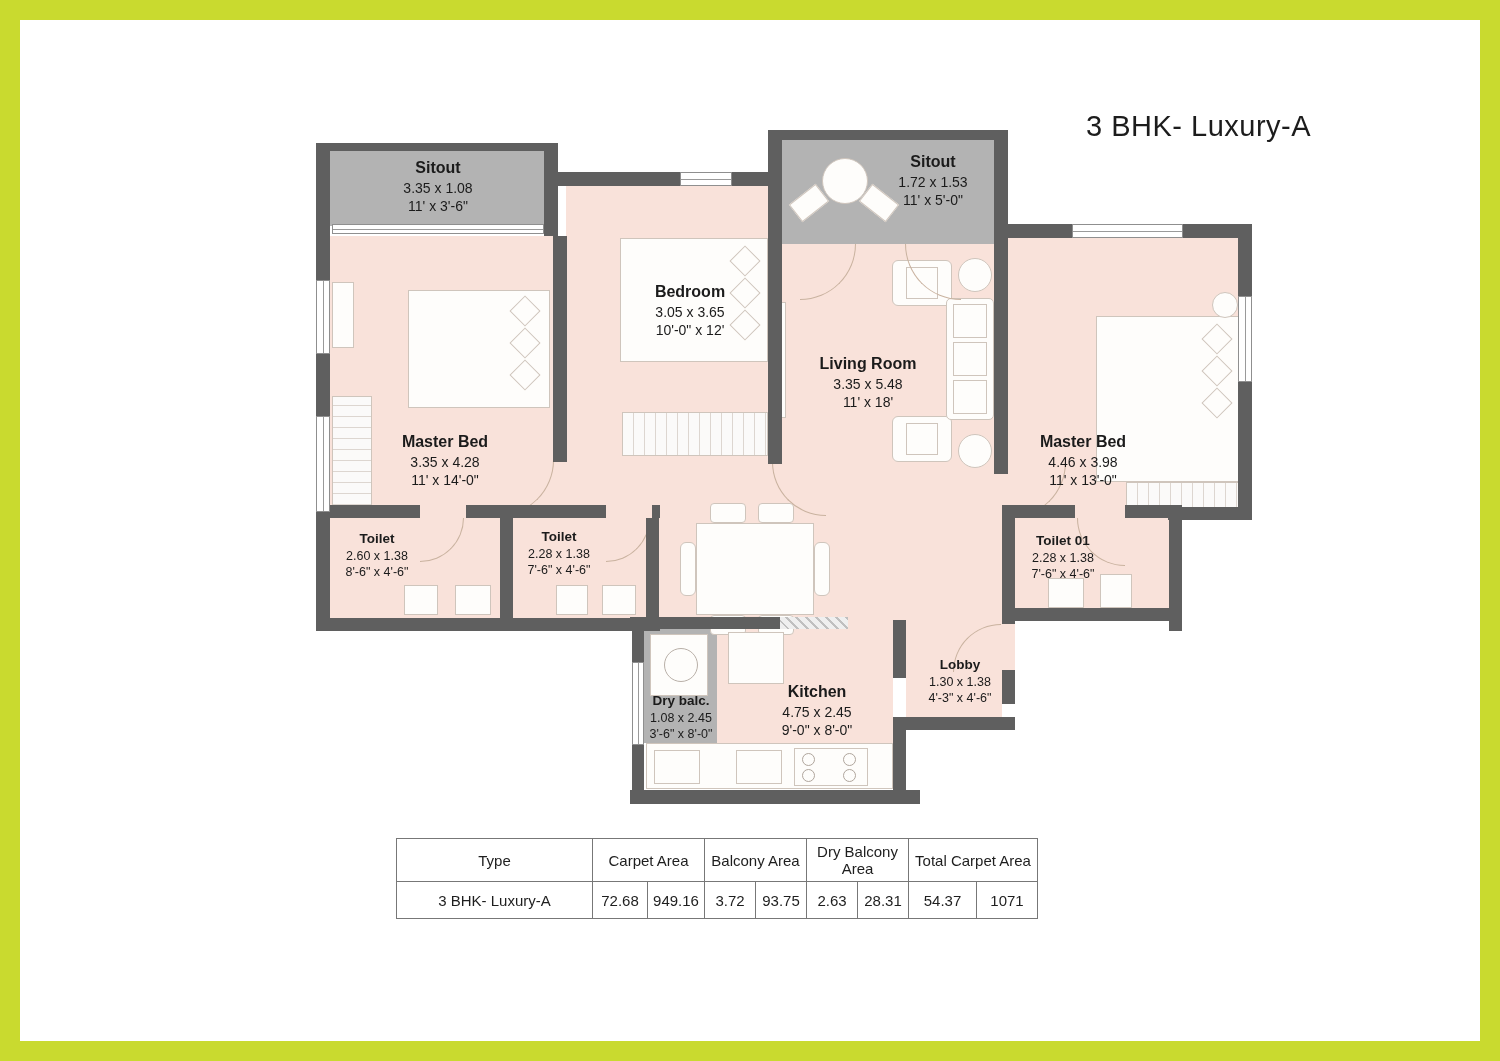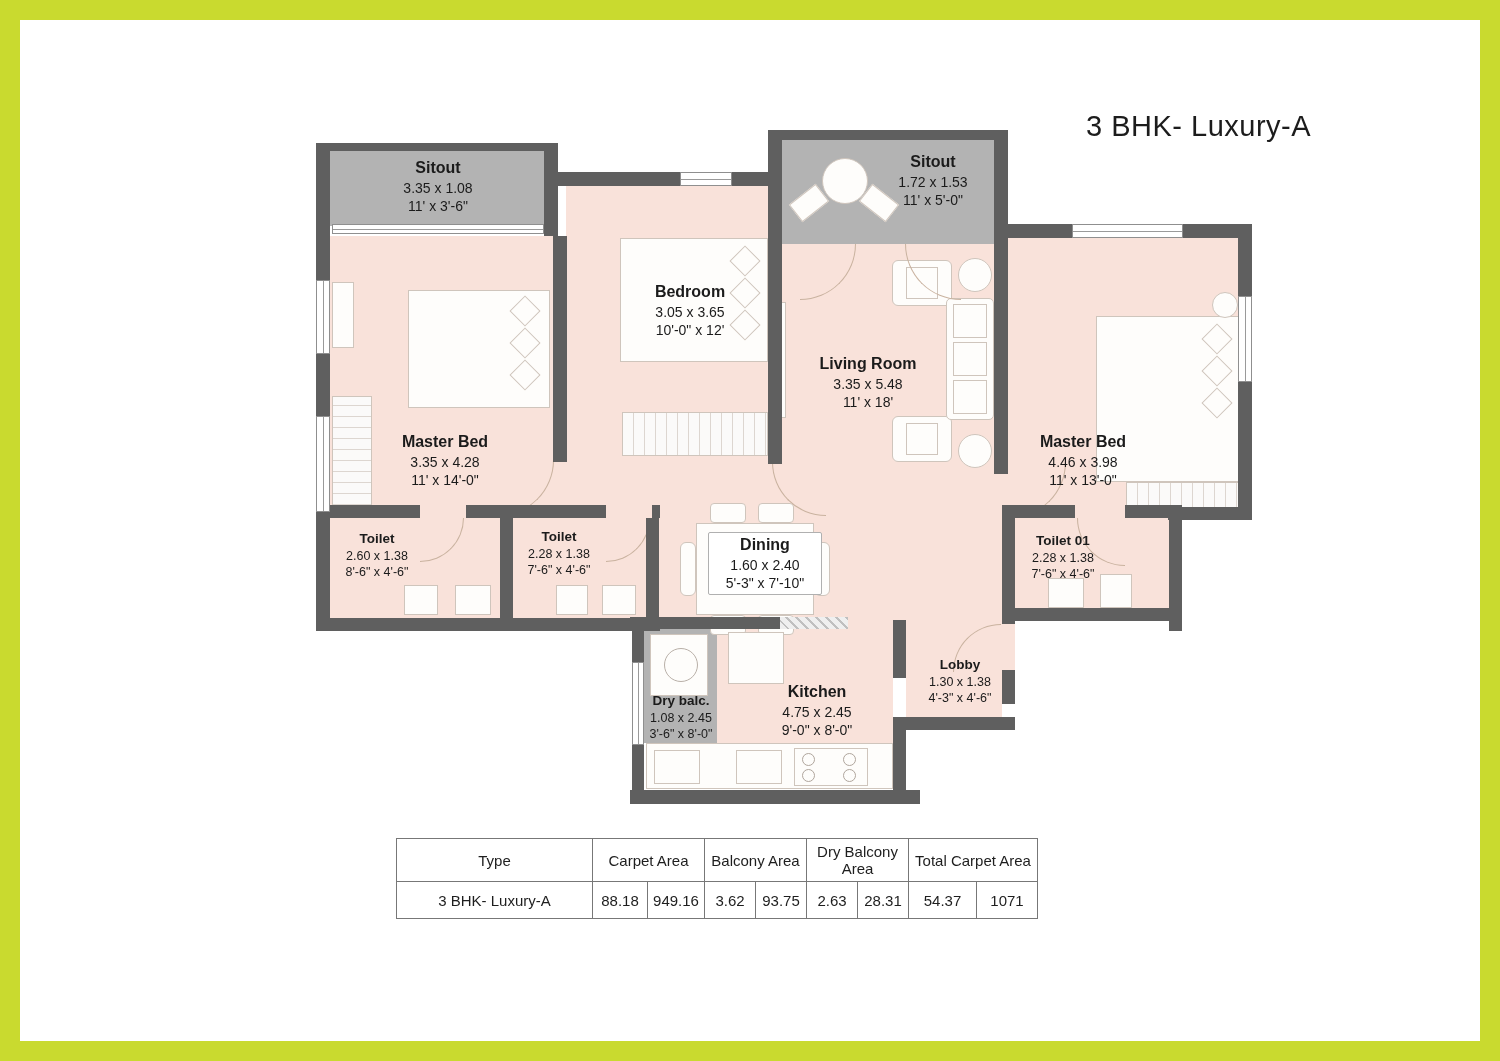--- a/index.html
+++ b/index.html
@@ -213,25 +213,20 @@
   <div class="lbl small" style="left:492px;top:528px;width:134px">
     <span class="nm">Toilet</span>
     <span>2.28 x 1.38</span>
     <span>7'-6" x 4'-6"</span>
   </div>
   <div class="lbl small" style="left:996px;top:532px;width:134px">
     <span class="nm">Toilet 01</span>
     <span>2.28 x 1.38</span>
     <span>7'-6" x 4'-6"</span>
   </div>
-  <div class="lbl boxed" style="left:708px;top:532px;width:104px">
-    <span class="nm">Dining</span>
-    <span>1.60 x 2.40</span>
-    <span>5'-3" x 7'-10"</span>
-  </div>
   <div class="lbl" style="left:737px;top:682px;width:160px">
     <span class="nm">Kitchen</span>
     <span>4.75 x 2.45</span>
     <span>9'-0" x 8'-0"</span>
   </div>
   <div class="lbl small" style="left:634px;top:692px;width:94px">
     <span class="nm">Dry balc.</span>
     <span>1.08 x 2.45</span>
     <span>3'-6" x 8'-0"</span>
   </div>
@@ -257,23 +252,23 @@
   <tbody>
       <tr style="height:43px">
     <td>Type</td>
     <td colspan="2">Carpet Area</td>
     <td colspan="2">Balcony Area</td>
     <td colspan="2">Dry Balcony Area</td>
     <td colspan="2">Total Carpet Area</td>
   </tr>
   <tr style="height:37px">
     <td>3 BHK- Luxury-A</td>
-    <td>88.18</td>
+    <td>72.68</td>
     <td>949.16</td>
-    <td>3.62</td>
+    <td>3.72</td>
     <td>93.75</td>
     <td>2.63</td>
     <td>28.31</td>
     <td>54.37</td>
     <td>1071</td>
   </tr>
 </tbody>
   </table>
 
 </body></html>

